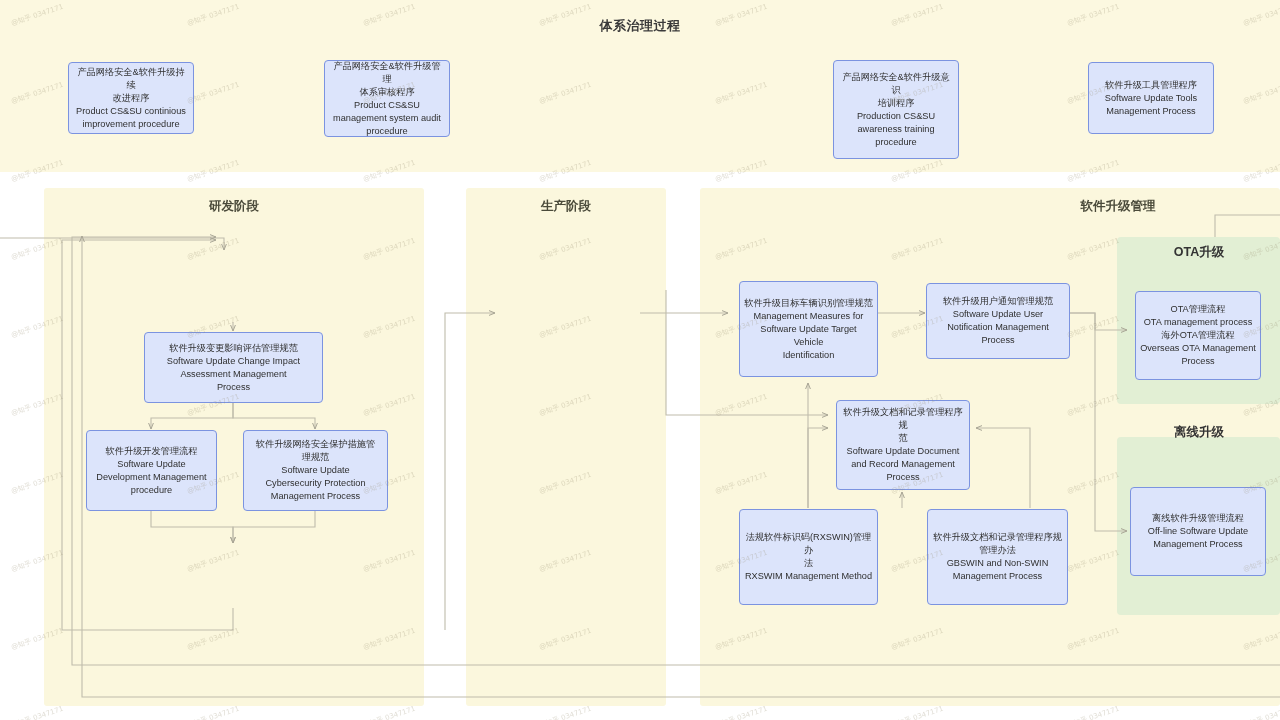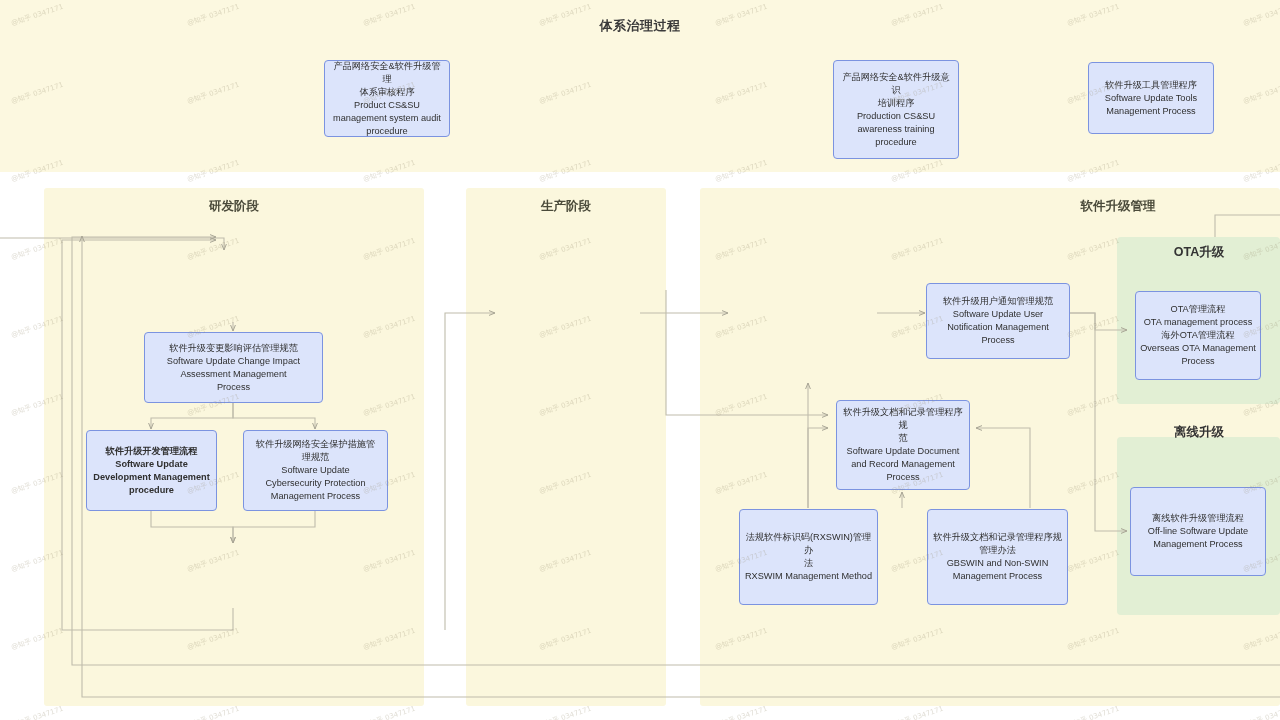--- a/index.html
+++ b/index.html
@@ -145,20 +145,28 @@
       <path d="M666,290 L666,415 L828,415"></path>
 
       <path d="M1280,697 L82,697 L82,236"></path>
     </g>
     <g fill="none" stroke="#bfbcab" stroke-width="1.1">
 
       <path d="M1215,237 L1215,215 L1280,215"></path>
     </g>
   </svg>
 
+  <div class="node" style="left:68px;top:62px;width:126px;height:72px;">
+    <span class="txt">
+        <span class="cn">产品网络安全&amp;软件升级持续</span>
+        <span class="cn">改进程序</span>
+        <span class="en">Product CS&amp;SU continious</span>
+        <span class="en">improvement procedure</span>
+      </span>
+  </div>
   <div class="node" style="left:324px;top:60px;width:126px;height:77px;">
     <span class="txt">
         <span class="cn">产品网络安全&amp;软件升级管理</span>
         <span class="cn">体系审核程序</span>
         <span class="en">Product CS&amp;SU</span>
         <span class="en">management system audit</span>
         <span class="en">procedure</span>
       </span>
   </div>
   <div class="node" style="left:833px;top:60px;width:126px;height:99px;">
@@ -181,41 +189,50 @@
 
   <div class="node" style="left:144px;top:332px;width:179px;height:71px;">
     <span class="txt">
         <span class="cn">软件升级变更影响评估管理规范</span>
         <span class="en">Software Update Change Impact</span>
         <span class="en">Assessment Management</span>
         <span class="en">Process</span>
       </span>
   </div>
 
-  <div class="node" style="left:86px;top:430px;width:131px;height:81px;font-weight:bold;">
+  <div class="node" style="left:86px;top:430px;width:131px;height:81px;">
     <span class="txt">
         <span class="cn">软件升级开发管理流程</span>
         <span class="en">Software Update</span>
         <span class="en">Development Management</span>
         <span class="en">procedure</span>
       </span>
   </div>
 
   <div class="node" style="left:243px;top:430px;width:145px;height:81px;">
     <span class="txt">
         <span class="cn">软件升级网络安全保护措施管</span>
         <span class="cn">理规范</span>
         <span class="en">Software Update</span>
         <span class="en">Cybersecurity Protection</span>
         <span class="en">Management Process</span>
       </span>
   </div>
 
 
 
+  <div class="node" style="left:739px;top:281px;width:139px;height:96px;">
+    <span class="txt">
+        <span class="cn">软件升级目标车辆识别管理规范</span>
+        <span class="en">Management Measures for</span>
+        <span class="en">Software Update Target</span>
+        <span class="en">Vehicle</span>
+        <span class="en">Identification</span>
+      </span>
+  </div>
 
   <div class="node" style="left:926px;top:283px;width:144px;height:76px;">
     <span class="txt">
         <span class="cn">软件升级用户通知管理规范</span>
         <span class="en">Software Update User</span>
         <span class="en">Notification Management</span>
         <span class="en">Process</span>
       </span>
   </div>
 

